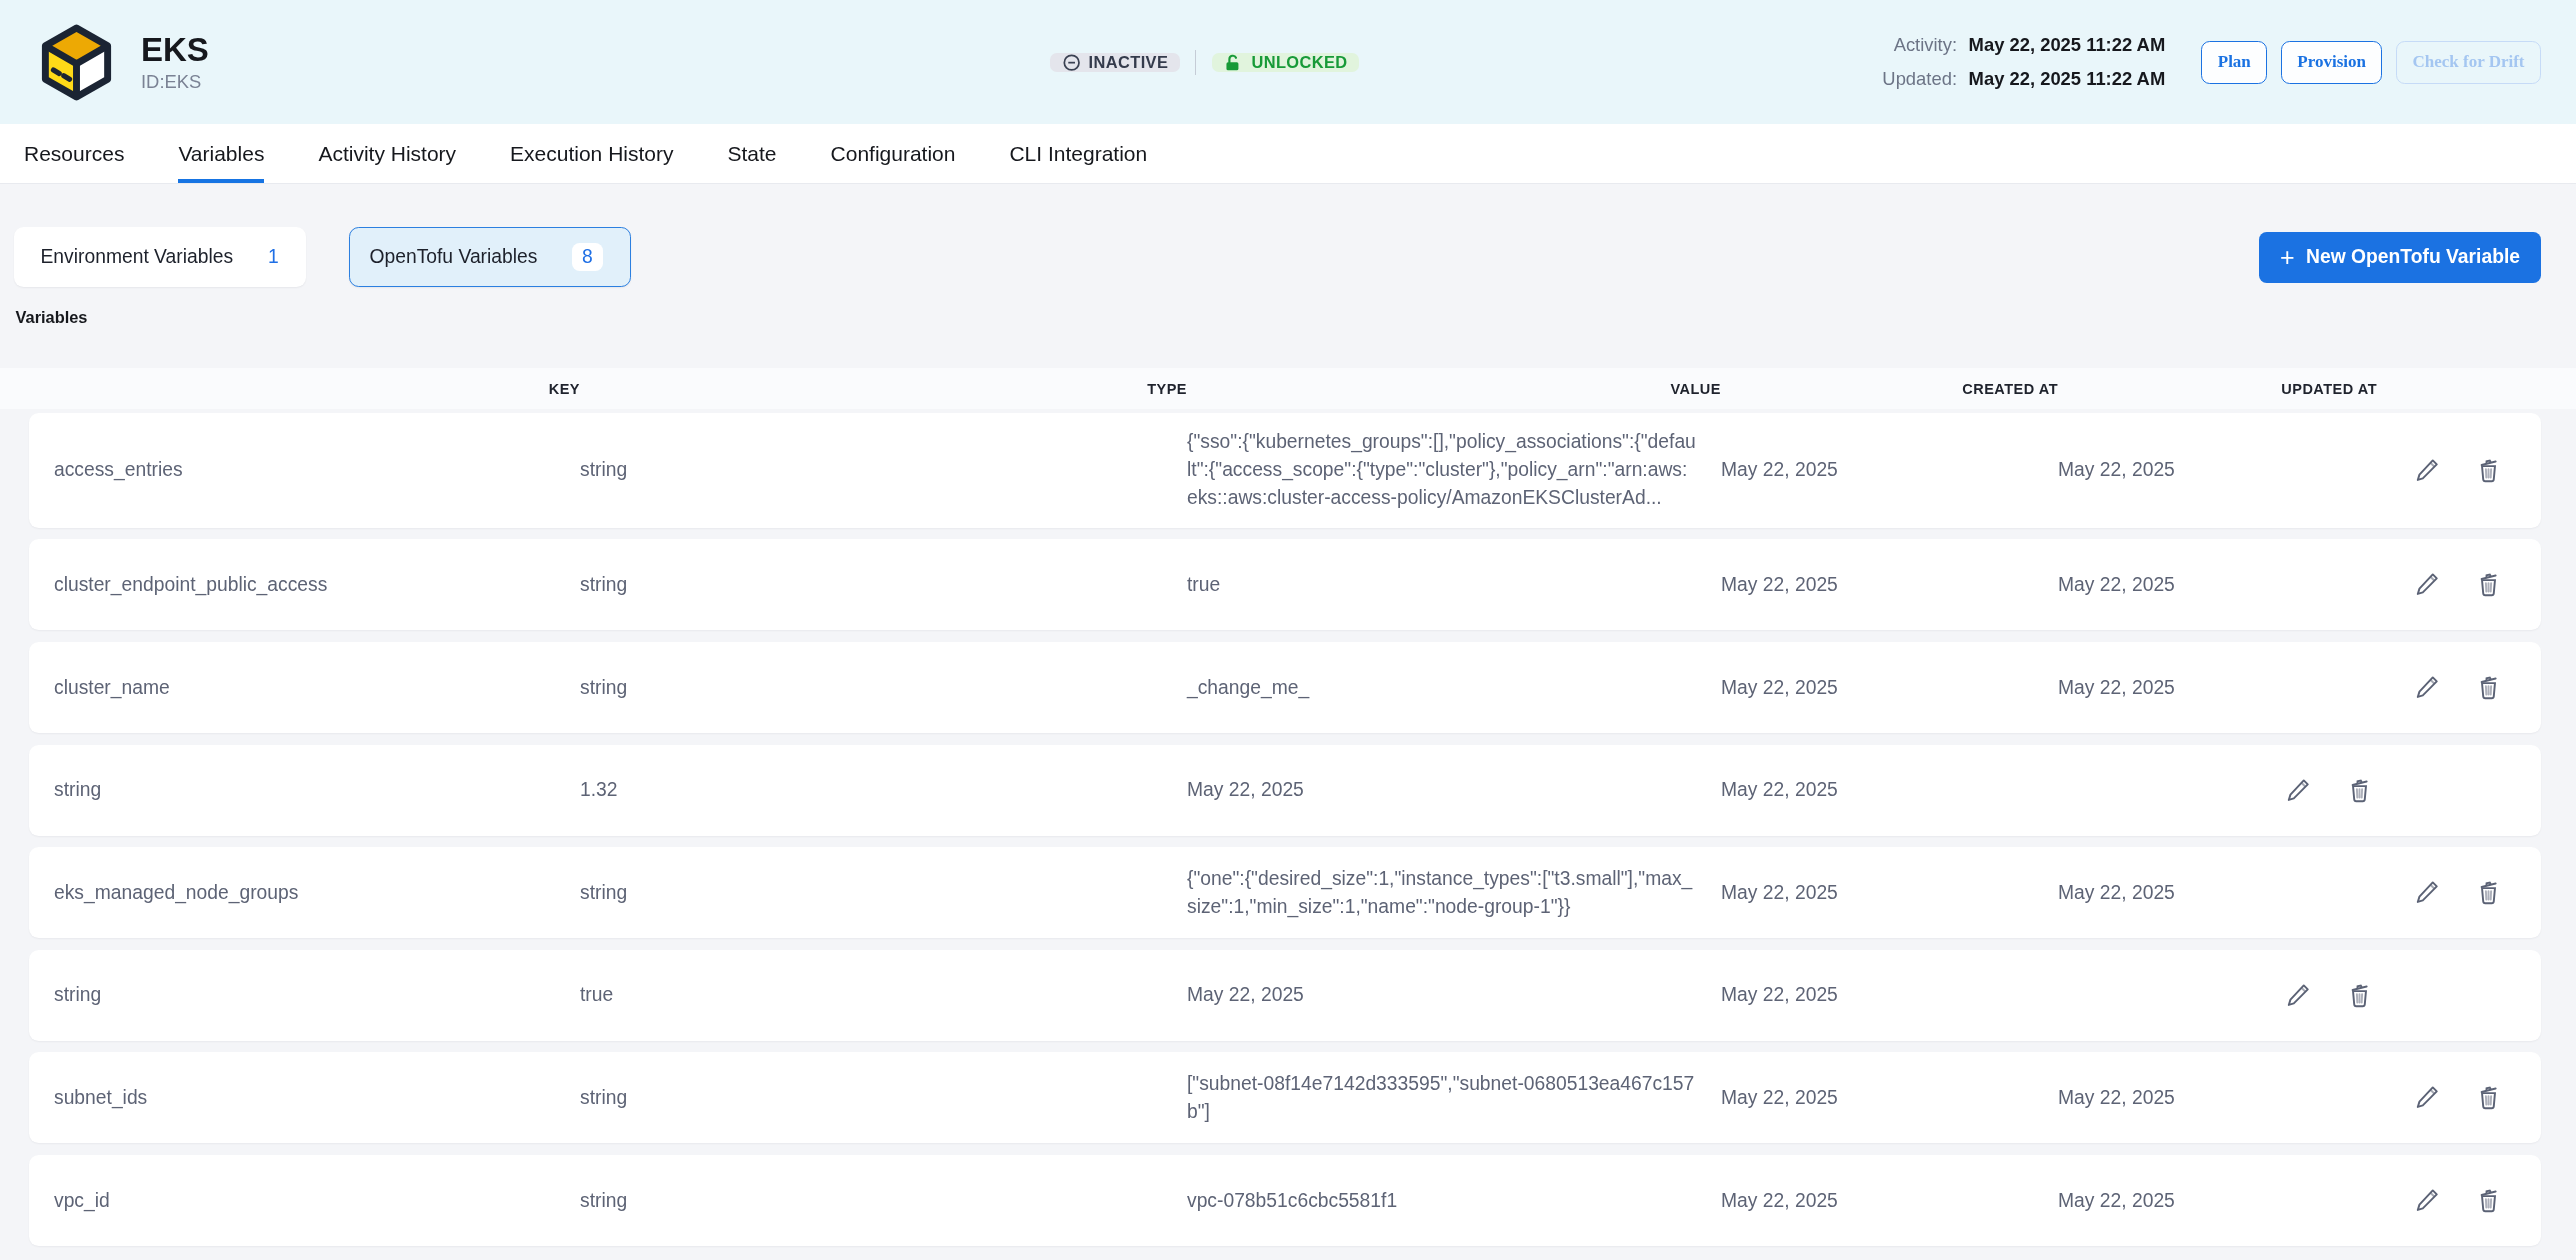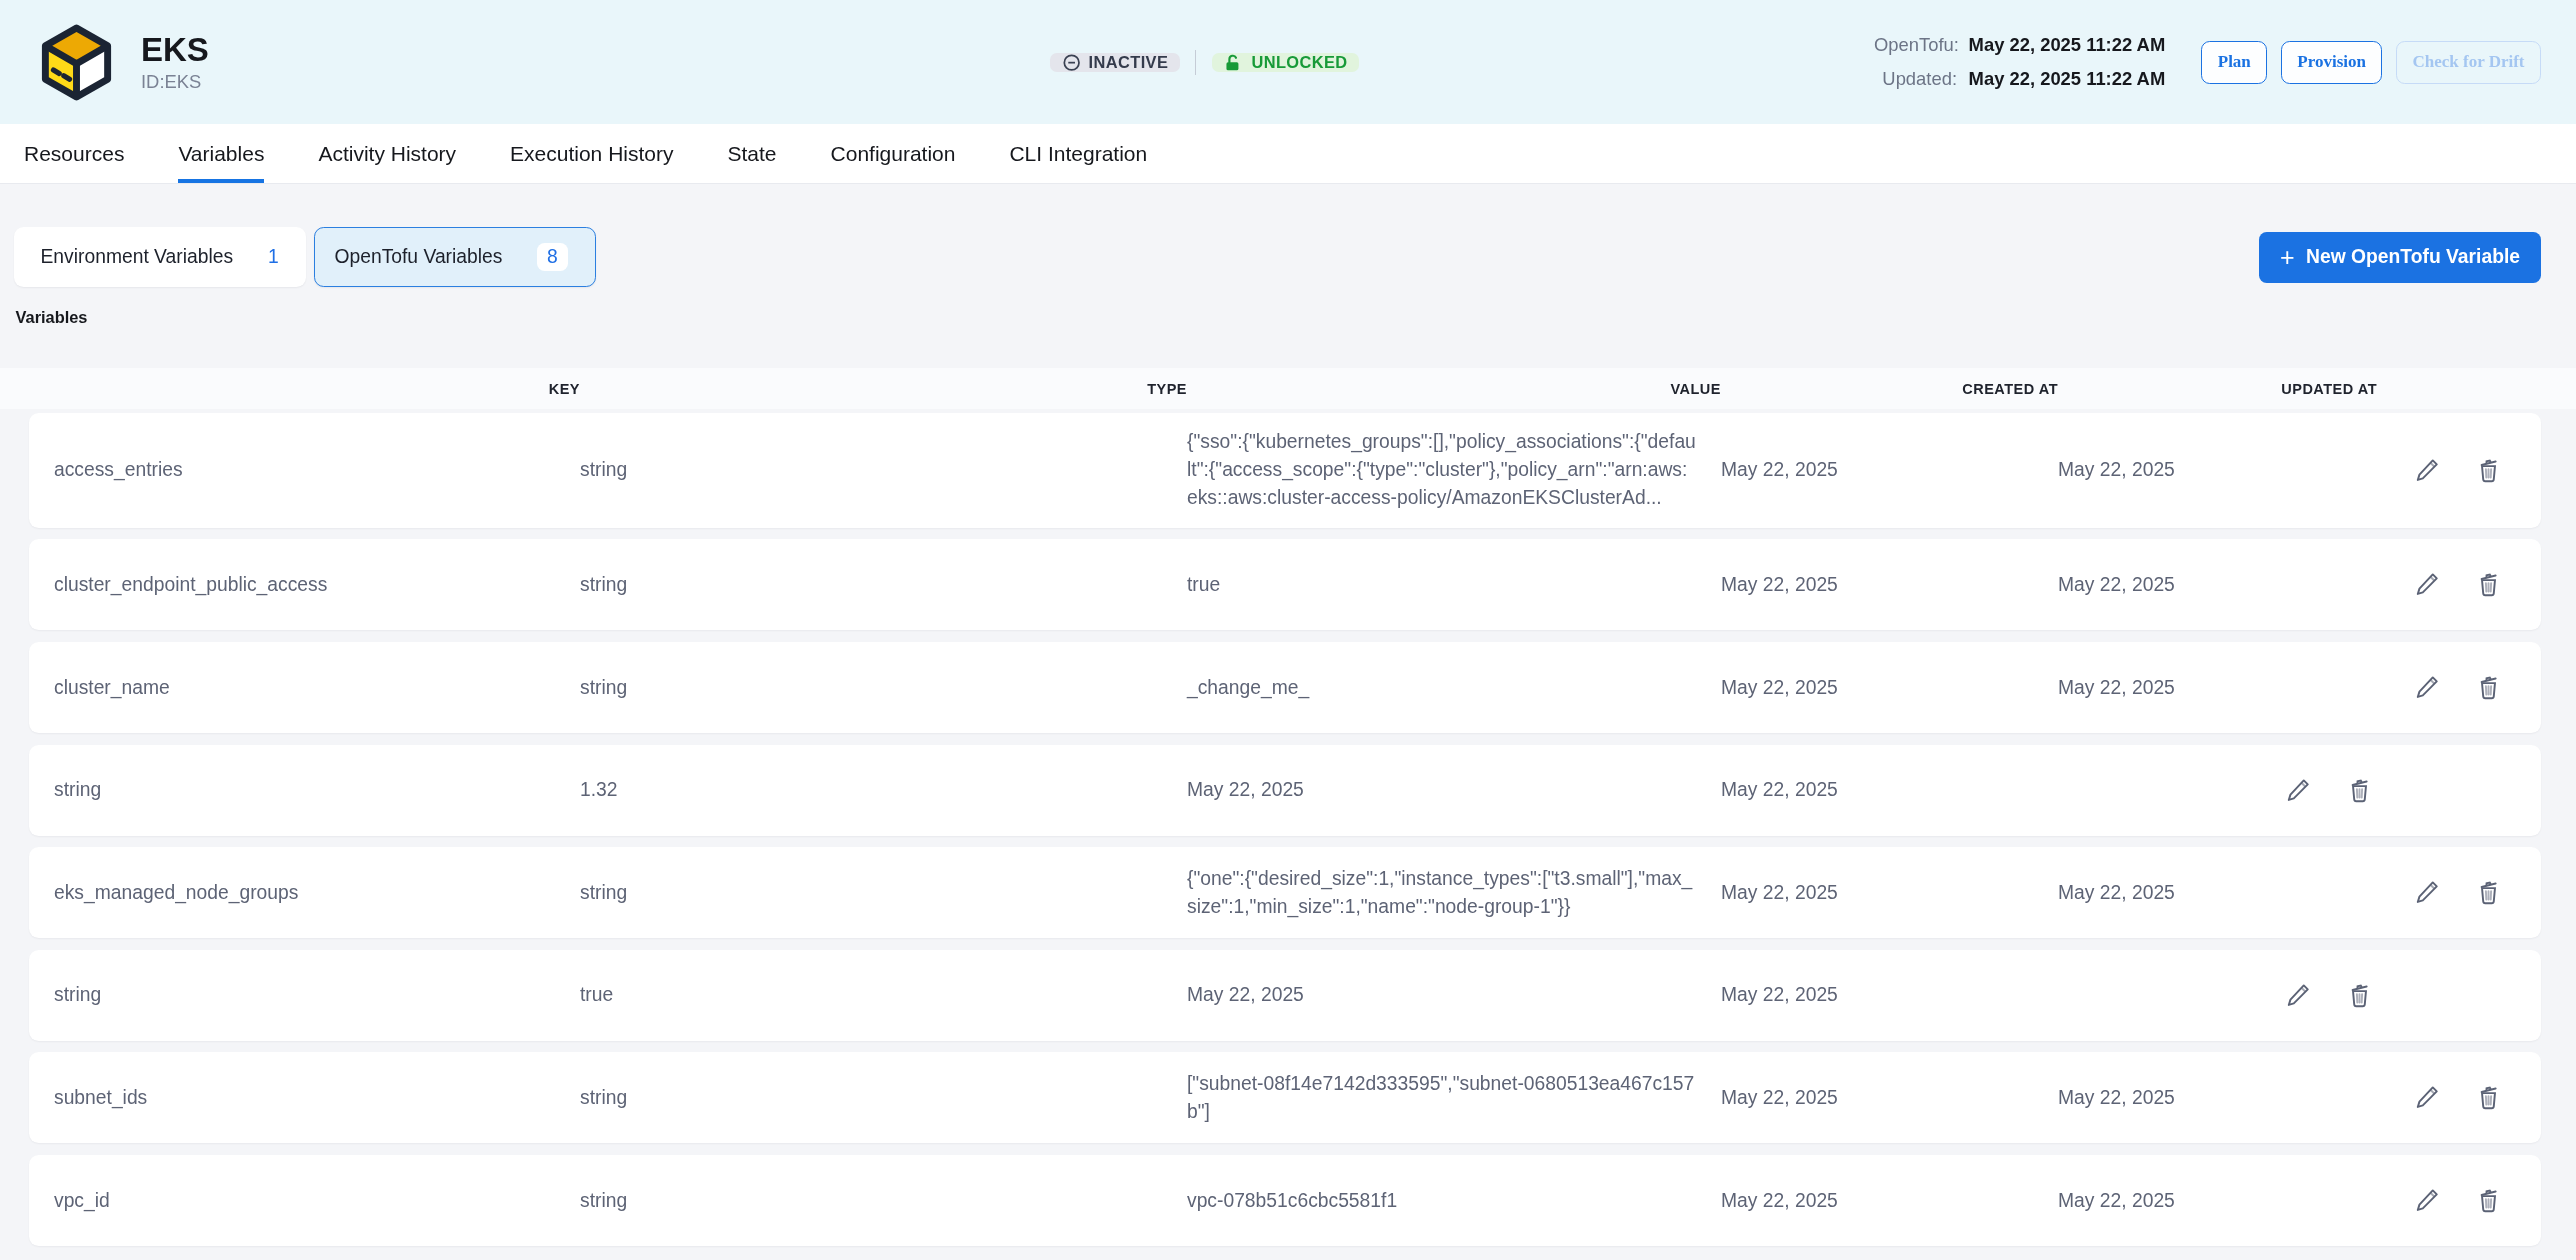--- a/index.html
+++ b/index.html
@@ -29,21 +29,21 @@
   .btn { height:43px; padding:0 15.5px; border-radius:8.7px; border:1.9px solid #1b72e2; color:#1b72e2; font-size:17px; font-weight:700; background:#fdfeff; display:inline-flex; align-items:center; cursor:pointer;font-family:Liberation Serif, serif; }
   .btn-disabled { border-color:#c6dbf7; color:#a4c6f1; background:transparent; cursor:default; }
 
   
   .tabbar { height:60px; background:#ffffff; border-bottom:1px solid #e8eaef; display:flex; padding:0 24px; flex-shrink:0; }
   .tab { display:flex; align-items:center; margin-right:54px; font-size:21px; color:#16181d; border-bottom:4.8px solid transparent; padding-top:4.8px; cursor:pointer; white-space:nowrap; }
   .tab-active { border-bottom-color:#1674e3; }
 
   
   .content { flex:1; display:flex; flex-direction:column; }
-  .subtab-row { display:flex; align-items:center; margin:43px 35px 0 13.5px; }
+  .subtab-row { display:flex; align-items:center; margin:43px 35px 0 13.5px;gap:35px; }
   .subtab { height:60px; display:inline-flex; align-items:center; gap:35px; padding:0 27px; border-radius:9.7px; background:#ffffff; font-size:19.3px; color:#1d212b; box-shadow:0 1px 1.9px rgba(20,24,40,.06); cursor:pointer; white-space:nowrap; }
   .subtab .count { color:#1f6fe5; }
   .subtab-active { background:#e1f0fa; border:1.9px solid #2b7fe0; margin-left:8.7px;padding-left:19px; }
   .subtab-active .count { background:#ffffff; border-radius:7.7px; padding:2.9px 9.7px; }
   .new-btn { margin-left:auto; height:51px; background:#1b72e2; border:none; color:#ffffff; border-radius:7.7px; font-size:19.3px; font-weight:700; display:inline-flex; align-items:center; gap:11.6px; padding:0 21px; cursor:pointer; }
   .new-btn .plus { font-size:25px; font-weight:400; line-height:1; }
 
   .section-title { margin:21px 0 0 15.5px; font-size:16.4px; font-weight:700; color:#16181d; }
 
   
@@ -90,21 +90,21 @@
         <svg width="20.3" height="20.3" viewBox="0 0 20 20">
           <path fill="#189a38" d="M5 9.2h8.6a1.6 1.6 0 0 1 1.6 1.6v4.7a1.6 1.6 0 0 1-1.6 1.6H5a1.6 1.6 0 0 1-1.6-1.6v-4.7A1.6 1.6 0 0 1 5 9.2z"></path>
           <path fill="none" stroke="#189a38" stroke-width="2.1" stroke-linecap="round" d="M6.3 9V6.1a3.4 3.4 0 0 1 6.5-1.4"></path>
         </svg>
         <span>UNLOCKED</span>
       </span>
     </div>
 
     <div class="meta">
       <div class="meta-row">
-        <span class="meta-label">OpenTofu:</span>
+        <span class="meta-label">Activity:</span>
         <span class="meta-value">May 22, 2025 11:22 AM</span>
       </div>
       <div class="meta-row">
         <span class="meta-label">Updated:</span>
         <span class="meta-value">May 22, 2025 11:22 AM</span>
       </div>
     </div>
 
     <div class="top-actions">
       <button class="btn">Plan</button>

